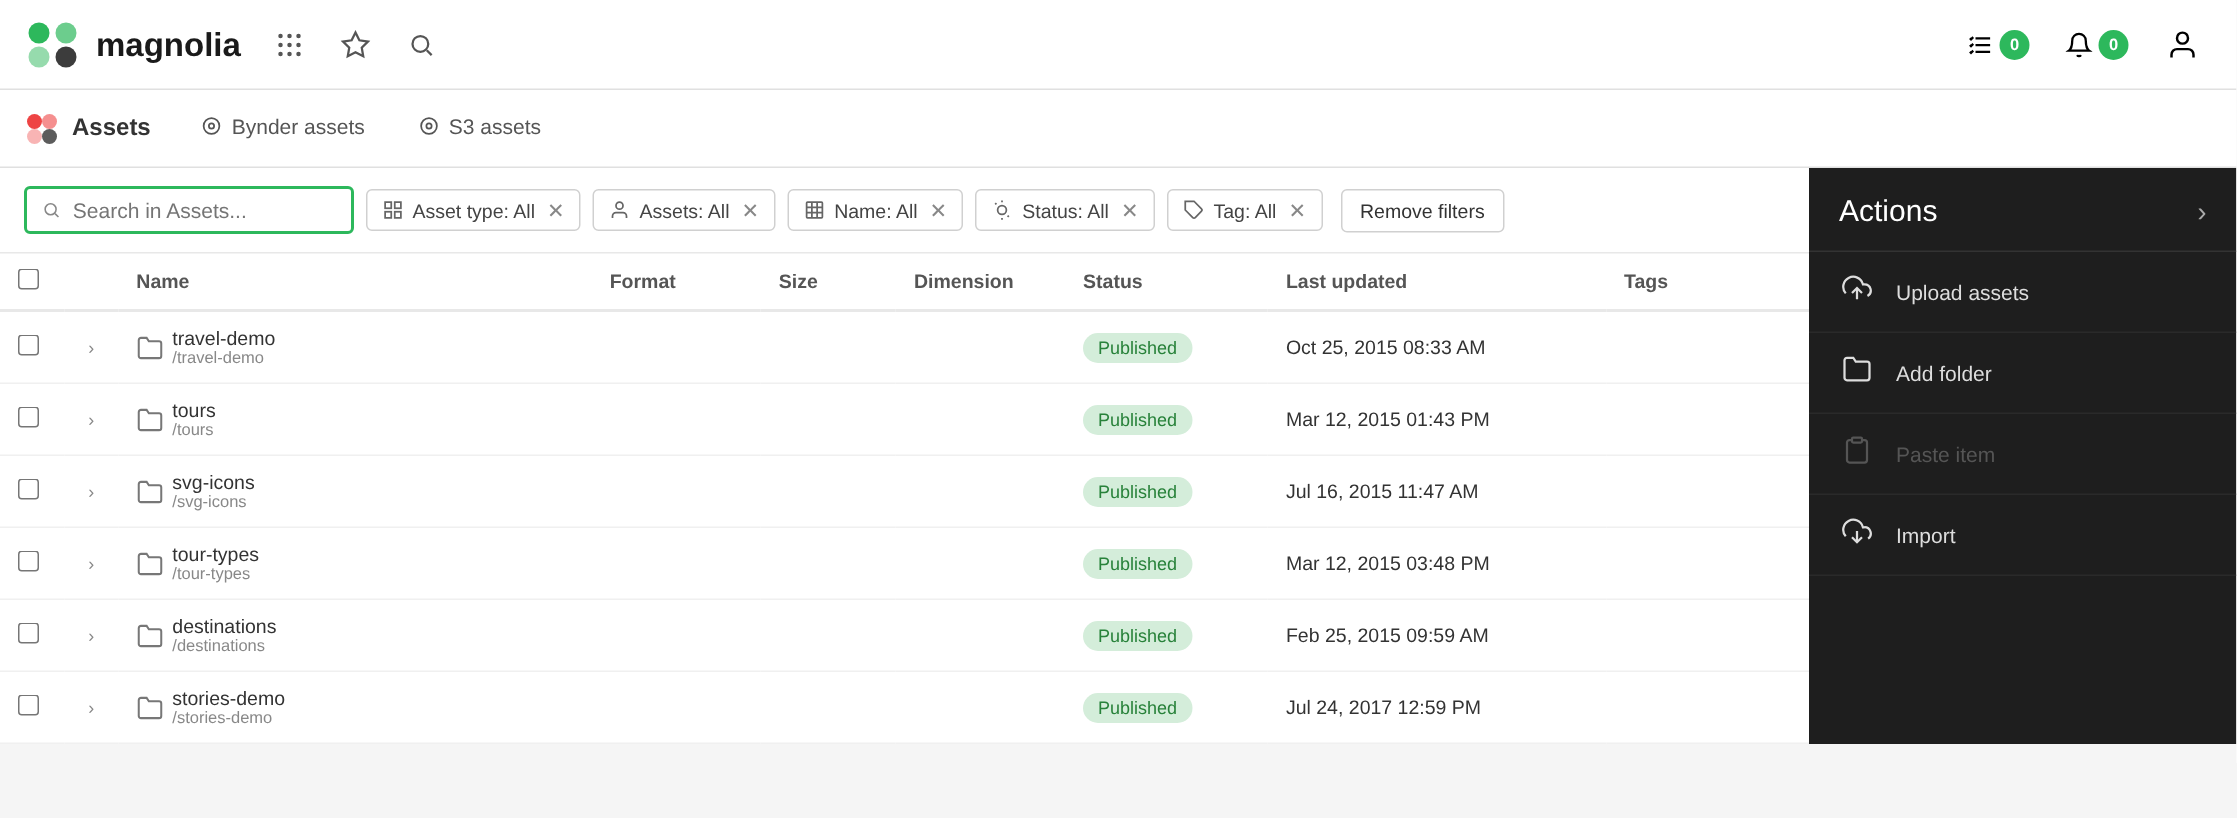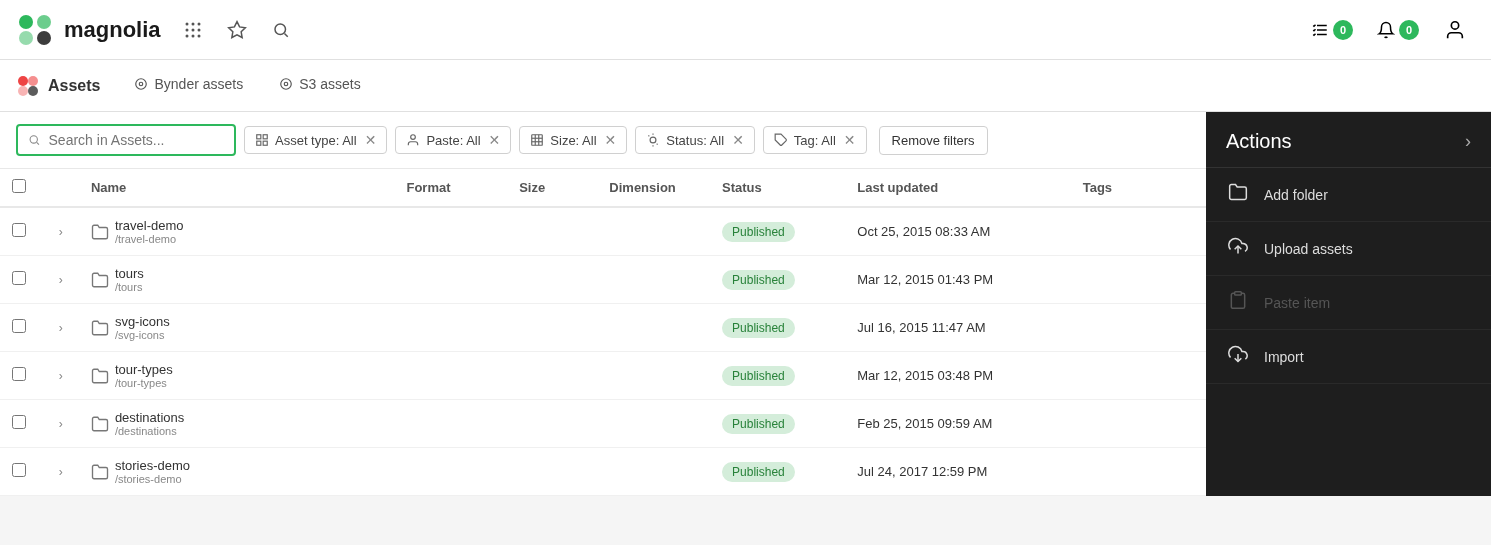--- a/index.html
+++ b/index.html
@@ -256,33 +256,33 @@
         </svg>
         <span>Asset type: All</span>
         <span class="chip-close">✕</span>
       </div>
 
       <div class="filter-chip">
         <svg width="14" height="14" viewBox="0 0 24 24" fill="none" stroke="#666" stroke-width="2">
           <path d="M20 21v-2a4 4 0 0 0-4-4H8a4 4 0 0 0-4 4v2"></path>
             <circle cx="12" cy="7" r="4"></circle>
         </svg>
-        <span>Paste: All</span>
+        <span>Assets: All</span>
         <span class="chip-close">✕</span>
       </div>
 
       <div class="filter-chip">
         <svg width="14" height="14" viewBox="0 0 24 24" fill="none" stroke="#666" stroke-width="2">
           <rect x="3" y="3" width="18" height="18" rx="1"></rect>
             <line x1="3" y1="9" x2="21" y2="9"></line>
             <line x1="3" y1="15" x2="21" y2="15"></line>
             <line x1="9" y1="3" x2="9" y2="21"></line>
             <line x1="15" y1="3" x2="15" y2="21"></line>
         </svg>
-        <span>Size: All</span>
+        <span>Name: All</span>
         <span class="chip-close">✕</span>
       </div>
 
       <div class="filter-chip">
         <svg width="14" height="14" viewBox="0 0 24 24" fill="none" stroke="#666" stroke-width="2">
           <circle cx="12" cy="12" r="5"></circle>
             <line x1="12" y1="1" x2="12" y2="3"></line>
             <line x1="12" y1="21" x2="12" y2="23"></line>
             <line x1="4.22" y1="4.22" x2="5.64" y2="5.64"></line>
             <line x1="18.36" y1="18.36" x2="19.78" y2="19.78"></line>
@@ -505,31 +505,31 @@
   </div>
 
   <div class="actions-panel">
     <div class="actions-header">
       <span class="actions-title">Actions</span>
       <button class="actions-expand">›</button>
     </div>
     <div id="actions-list">
         <div class="action-item">
     <span class="action-icon"><svg width="20" height="20" viewBox="0 0 24 24" fill="none" stroke="currentColor" stroke-width="1.8">
-              <path d="M22 19a2 2 0 0 1-2 2H4a2 2 0 0 1-2-2V5a2 2 0 0 1 2-2h5l2 3h9a2 2 0 0 1 2 2z"></path>
-            </svg></span>
-    <span>Add folder</span>
-  </div>
-        <div class="action-item">
-    <span class="action-icon"><svg width="20" height="20" viewBox="0 0 24 24" fill="none" stroke="currentColor" stroke-width="1.8">
               <polyline points="16,16 12,12 8,16"></polyline>
               <line x1="12" y1="12" x2="12" y2="21"></line>
               <path d="M20.39 18.39A5 5 0 0 0 18 9h-1.26A8 8 0 1 0 3 16.3"></path>
             </svg></span>
     <span>Upload assets</span>
+  </div>
+        <div class="action-item">
+    <span class="action-icon"><svg width="20" height="20" viewBox="0 0 24 24" fill="none" stroke="currentColor" stroke-width="1.8">
+              <path d="M22 19a2 2 0 0 1-2 2H4a2 2 0 0 1-2-2V5a2 2 0 0 1 2-2h5l2 3h9a2 2 0 0 1 2 2z"></path>
+            </svg></span>
+    <span>Add folder</span>
   </div>
         <div class="action-item disabled">
     <span class="action-icon"><svg width="20" height="20" viewBox="0 0 24 24" fill="none" stroke="currentColor" stroke-width="1.8">
               <path d="M16 4h2a2 2 0 0 1 2 2v14a2 2 0 0 1-2 2H6a2 2 0 0 1-2-2V6a2 2 0 0 1 2-2h2"></path>
               <rect x="8" y="2" width="8" height="4" rx="1" ry="1"></rect>
             </svg></span>
     <span>Paste item</span>
   </div>
         <div class="action-item">
     <span class="action-icon"><svg width="20" height="20" viewBox="0 0 24 24" fill="none" stroke="currentColor" stroke-width="1.8">

